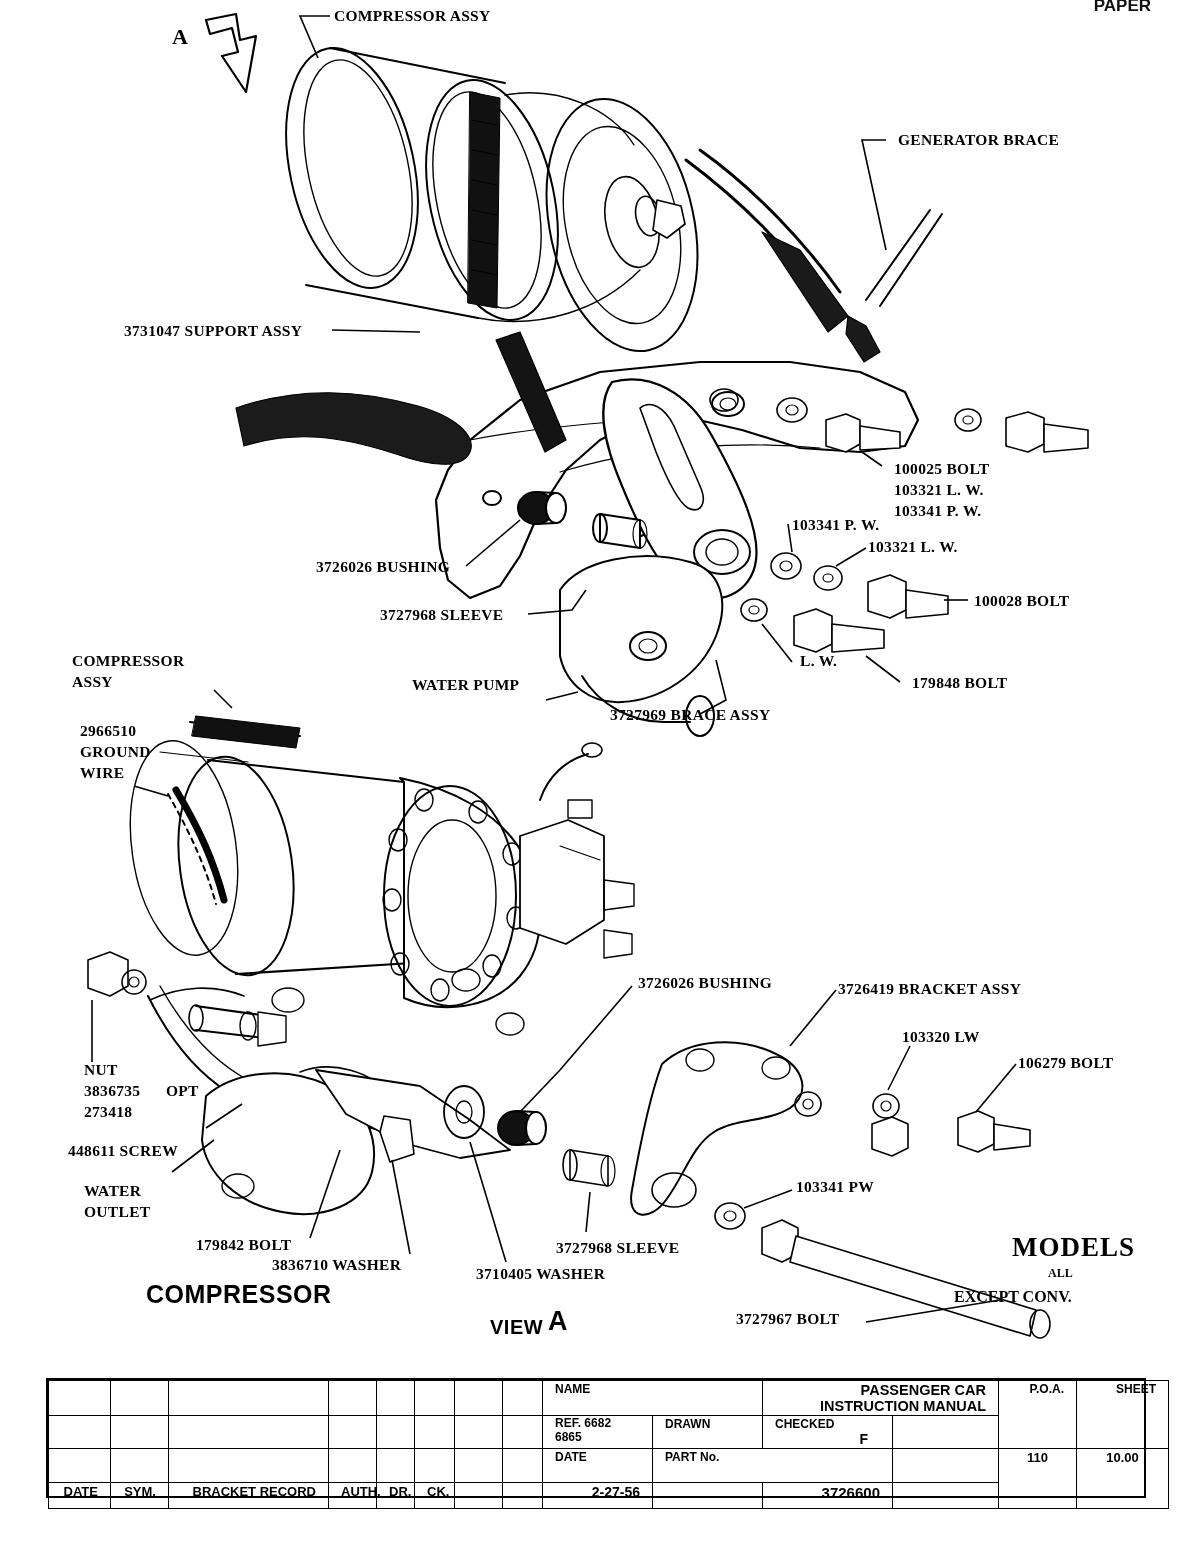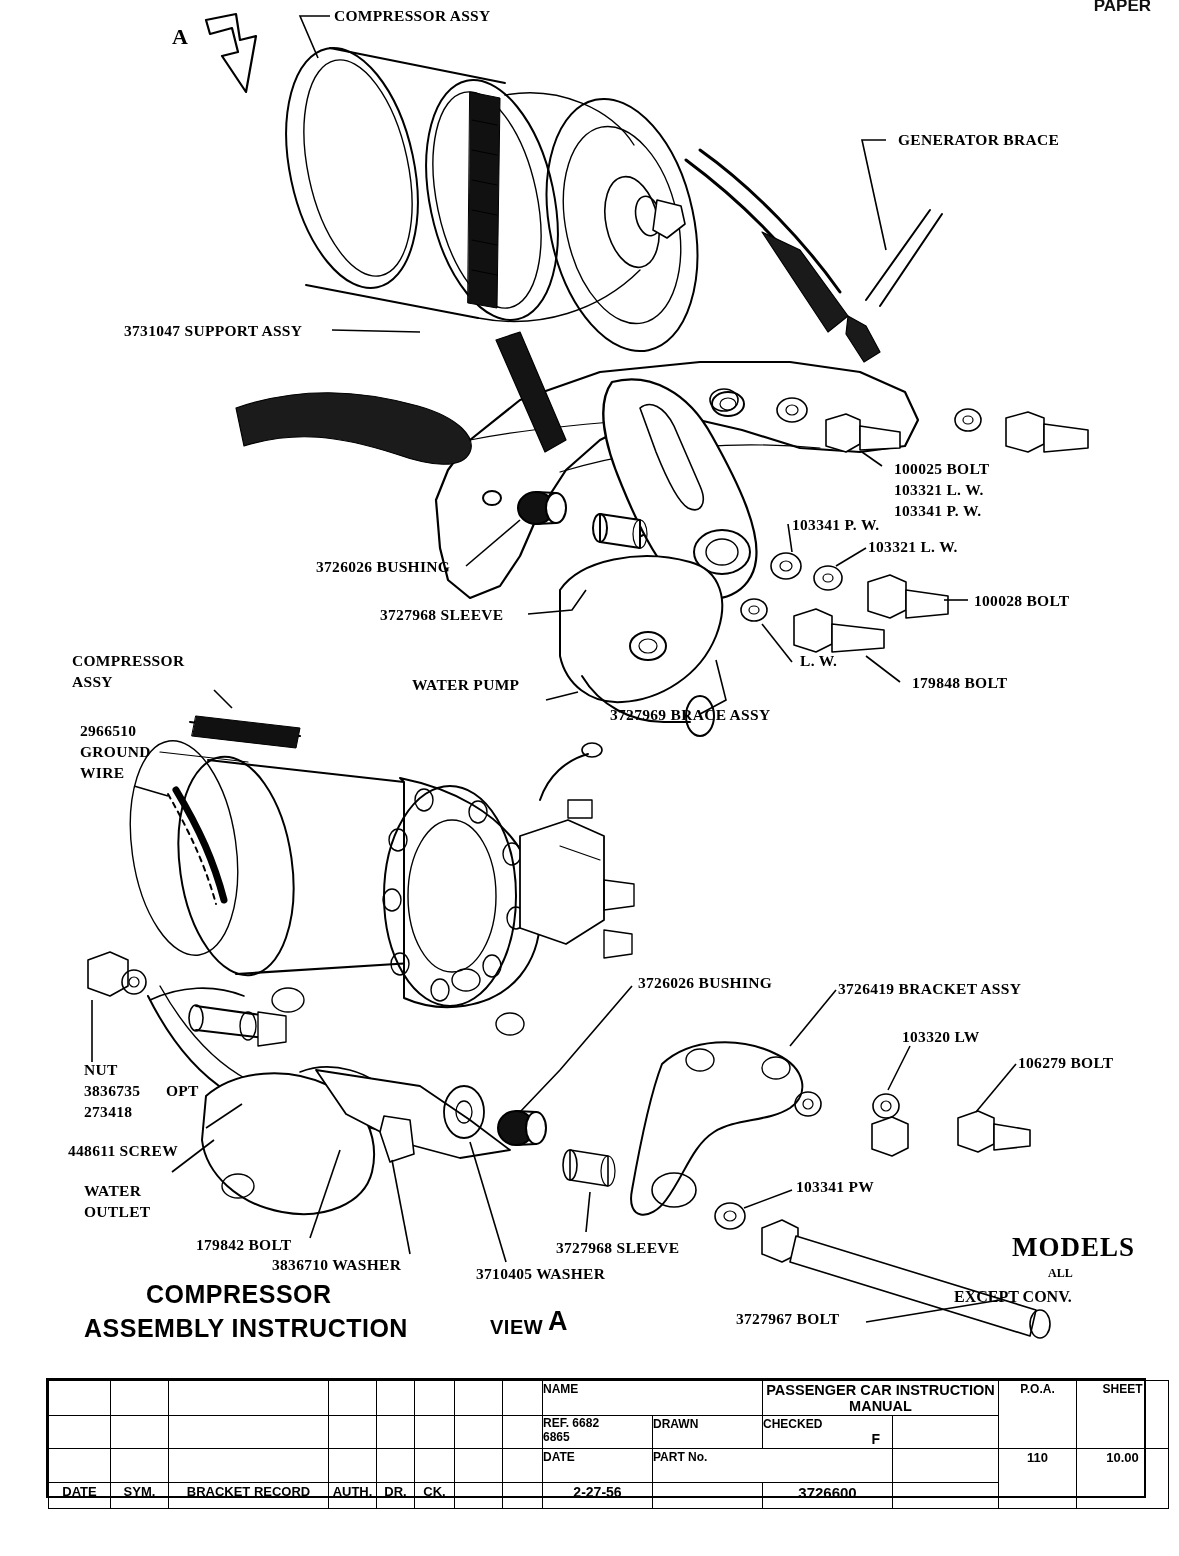--- a/index.html
+++ b/index.html
@@ -10,22 +10,22 @@
   .lbl{position:absolute;font-family:"Liberation Serif",serif;font-size:15.5px;
        letter-spacing:0.3px;white-space:nowrap;line-height:1.18;}
   .big{font-family:"Liberation Sans",sans-serif;font-weight:bold;font-size:25px;letter-spacing:0.5px;}
   .mid{font-family:"Liberation Sans",sans-serif;font-weight:bold;font-size:20px;letter-spacing:0.5px;}
   .ser{font-family:"Liberation Serif",serif;font-weight:bold;}
   
   .tb{position:absolute;left:46px;top:1378px;width:1100px;height:120px;
       border:2.5px solid #000;box-sizing:border-box;}
   .tbl{width:100%;height:100%;border-collapse:collapse;table-layout:fixed;}
   .tbl td{border:1.5px solid #000;font-family:"Liberation Sans",sans-serif;
-          font-weight:bold;font-size:13px;padding:1px 0;vertical-align:top;}
-  .ctr{text-align:center;}
+          font-weight:bold;font-size:13px;padding:1px 12px;vertical-align:top;}
+  .ctr{text-align:right;}
   .vc{vertical-align:middle;}
   .num{font-family:"Liberation Sans",sans-serif;font-weight:bold;font-size:30px;text-align:center;}
   .tiny{font-size:11.5px;}
   .topright{position:absolute;right:28px;top:-4px;font-family:"Liberation Sans",sans-serif;
             font-weight:bold;font-size:17px;color:#111;}
 </style>
 </head>
 <body>
 
 <div class="sheet">
@@ -304,21 +304,20 @@
   <div class="lbl ser" style="left:902px;top:1028px;">103320 LW</div>
   <div class="lbl ser" style="left:1018px;top:1054px;">106279 BOLT</div>
   <div class="lbl ser" style="left:796px;top:1178px;">103341 PW</div>
   <div class="lbl ser" style="left:736px;top:1310px;">3727967 BOLT</div>
 
   <div class="lbl" style="left:172px;top:24px;font-size:22px;font-weight:bold;">A</div>
   <div class="mid" style="position:absolute;left:490px;top:1316px;">VIEW</div>
   <div style="position:absolute;left:548px;top:1306px;font-family:'Liberation Sans',sans-serif;font-weight:bold;font-size:27px;">A</div>
 
   <div class="big" style="position:absolute;left:146px;top:1280px;">COMPRESSOR</div>
-  <div class="big" style="position:absolute;left:84px;top:1314px;">ASSEMBLY INSTRUCTION</div>
 
   <div style="position:absolute;left:1012px;top:1232px;font-family:'Liberation Serif',serif;font-weight:bold;font-size:27px;letter-spacing:1px;">MODELS</div>
   <div style="position:absolute;left:1048px;top:1266px;font-family:'Liberation Serif',serif;font-weight:bold;font-size:12px;">ALL</div>
   <div style="position:absolute;left:954px;top:1288px;font-family:Liberation Serif, serif;font-weight:bold;font-size:16px;">EXCEPT CONV.</div>
 
   <div class="tb">
     <table class="tbl">
       <colgroup>
         <col style="width:62px">
           <col style="width:58px">

